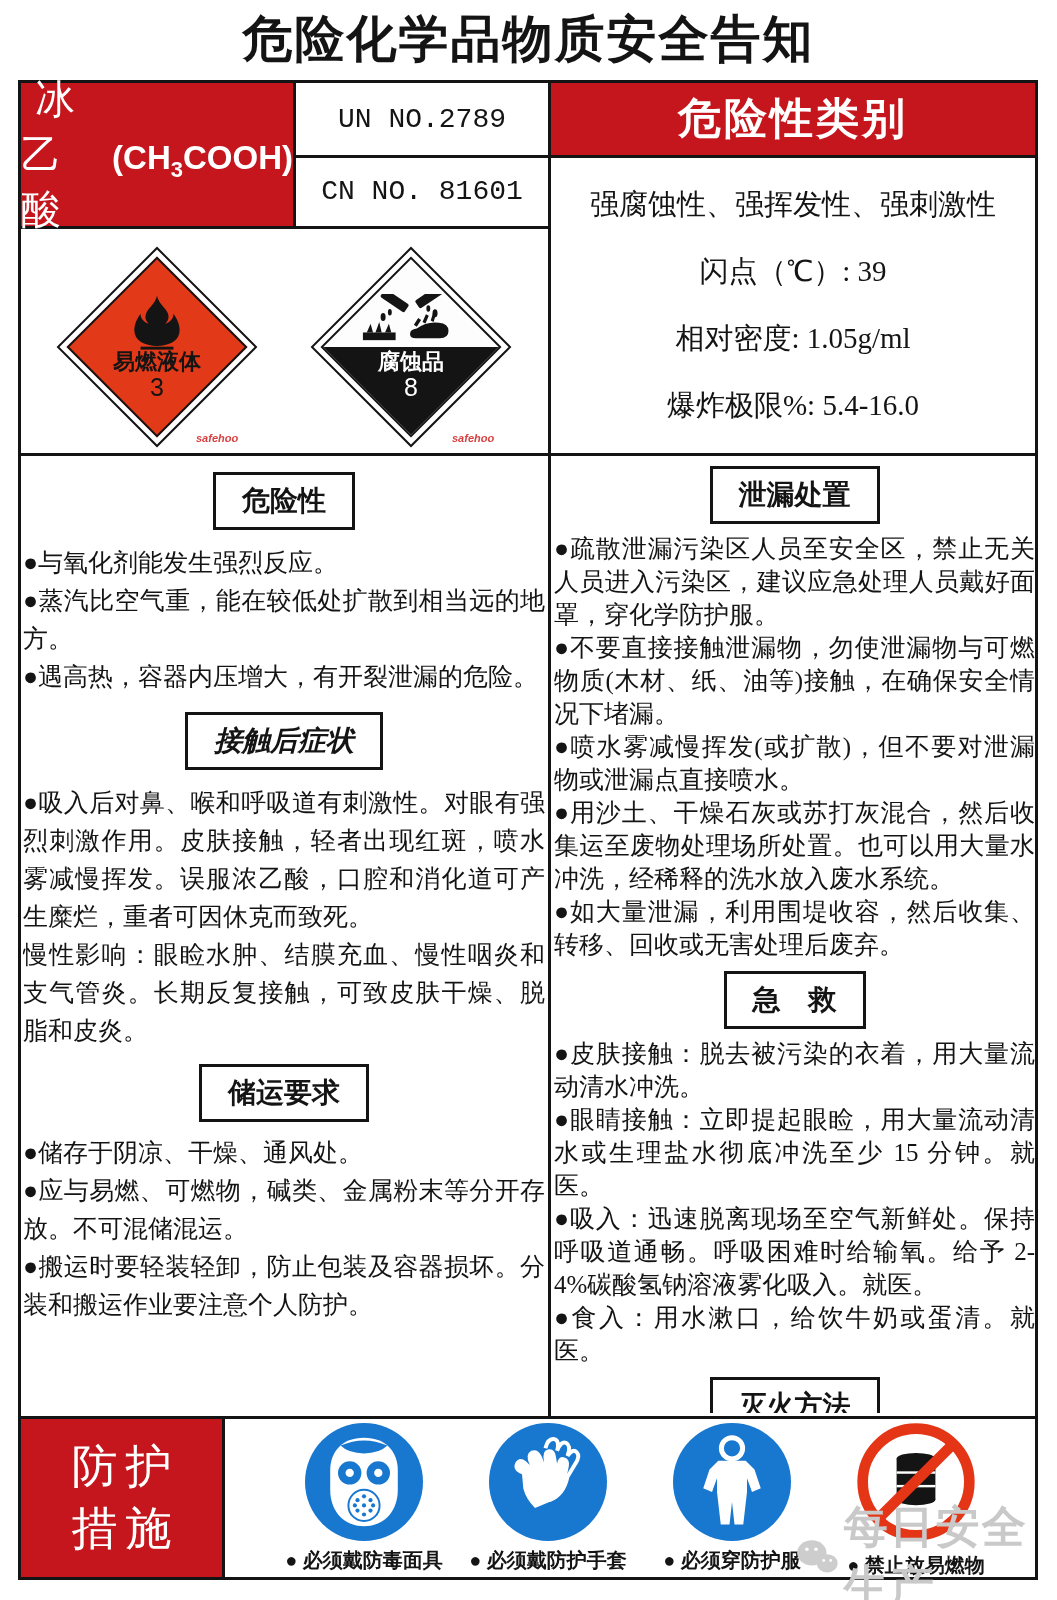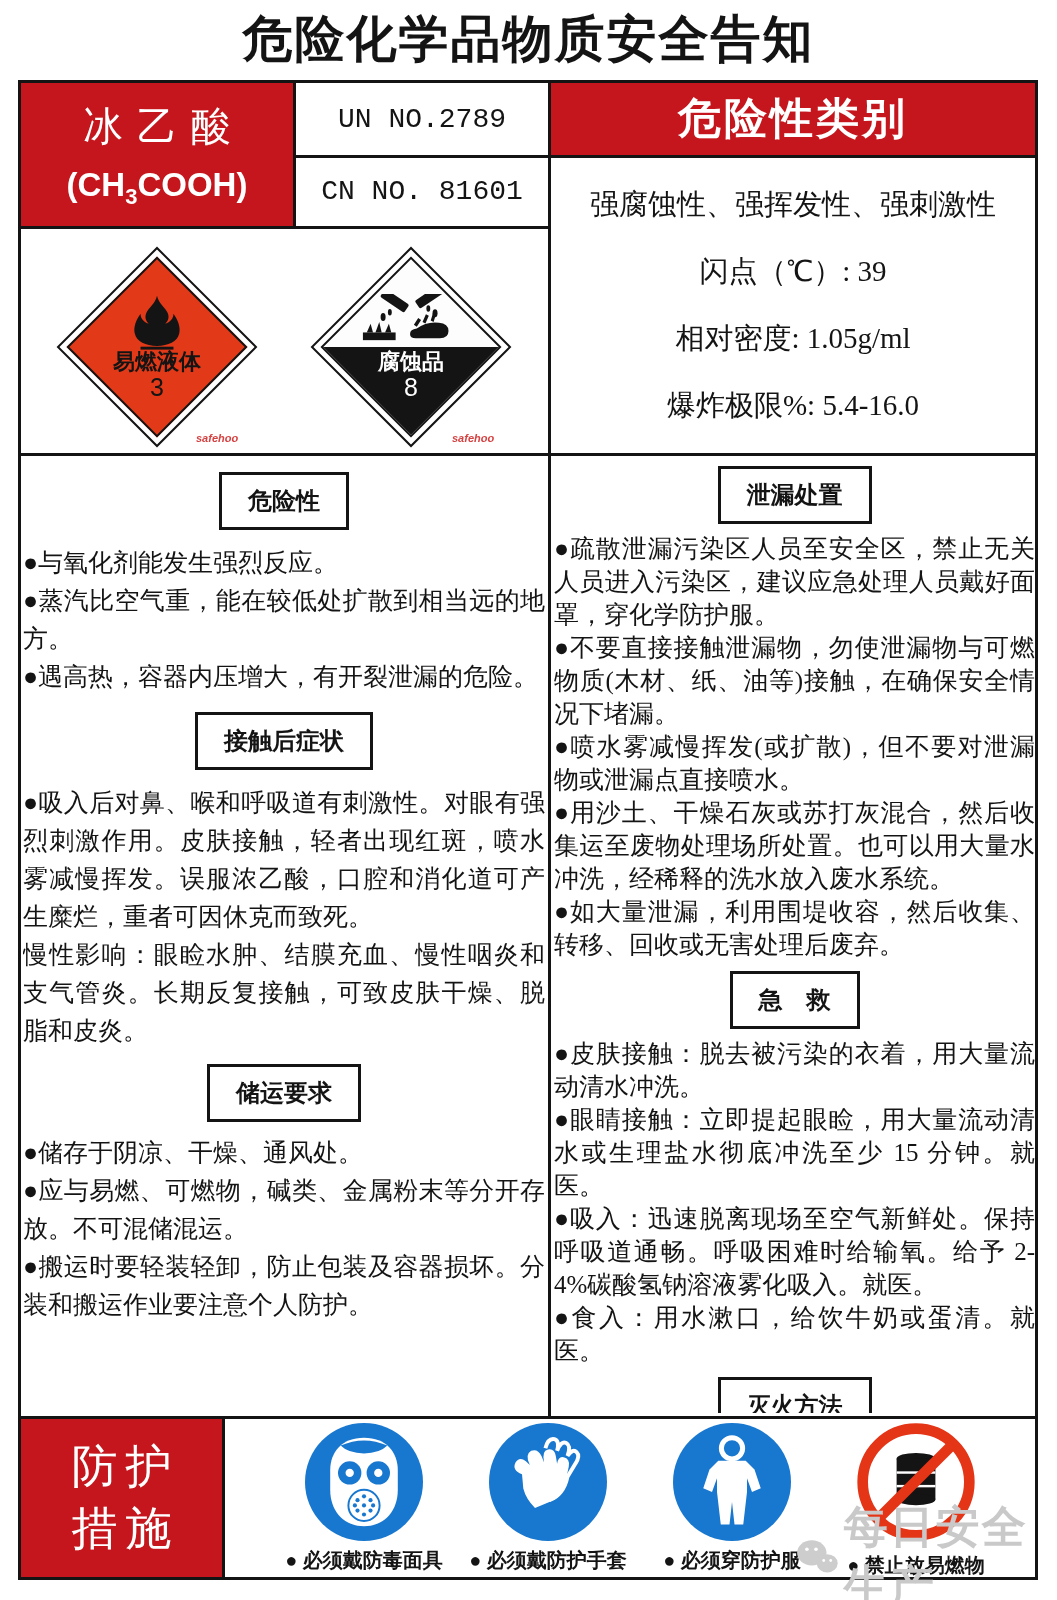--- a/index.html
+++ b/index.html
@@ -8,21 +8,21 @@
   .abs{position:absolute;}
   .line{position:absolute;background:#141414;}
   
   .title{position:absolute;left:0;top:6px;width:1057px;text-align:center;
          font-family:"Liberation Sans",sans-serif;font-weight:bold;font-size:50px;letter-spacing:2px;}
   
   .outer{position:absolute;left:18px;top:80px;width:1020px;height:1500px;
          border:3px solid #141414;box-sizing:border-box;}
   
   .name-cell{left:21px;top:83px;width:272px;height:143px;background:#c4161c;color:#fff;
-             display:flex;flex-direction:column;align-items:center;justify-content:center;}
+             display:flex;flex-direction:row;align-items:center;justify-content:center;}
   .name-cn{font-size:40px;letter-spacing:14px;text-indent:14px;}
   .name-formula{font-family:"Liberation Sans",sans-serif;font-weight:bold;font-size:33px;margin-top:12px;}
   .name-formula sub{font-size:22px;}
   .un-cell,.cn-cell{left:296px;width:252px;display:flex;align-items:center;justify-content:center;
              font-family:"Liberation Mono",monospace;font-size:28px;}
   .un-cell{top:83px;height:72px;}
   .cn-cell{top:158px;height:66px;}
   .hazhdr{left:551px;top:83px;width:484px;height:72px;background:#c4161c;color:#fff;
           display:flex;align-items:center;justify-content:center;
           font-family:"Liberation Sans",sans-serif;font-weight:bold;font-size:43px;letter-spacing:3px;}
@@ -40,21 +40,21 @@
   .d-label{font-family:"Liberation Sans",sans-serif;font-weight:bold;font-size:22px;line-height:24px;}
   .d-num{font-family:"Liberation Sans",sans-serif;font-size:25px;line-height:26px;}
   .wm-safehoo{position:absolute;font-family:"Liberation Sans",sans-serif;font-weight:bold;
               font-style:italic;font-size:11px;color:#cf2020;opacity:.85;}
   
   .col{position:absolute;top:456px;height:957px;overflow:hidden;}
   .col-left{left:23px;top:456px;width:522px;}
   .col-right{left:554px;top:456px;width:481px;}
   .secbox{text-align:center;}
   .secbox span{display:inline-block;border:3px solid #141414;background:#fff;
-               font-family:"Liberation Sans",sans-serif;font-weight:bold;font-size:24px;
+               font-family:"Liberation Sans",sans-serif;font-weight:bold;font-size:28px;
                padding:2px 26px;line-height:48px;}
   .col-left .secbox{margin:16px 0 14px 0;}
   .col-right .secbox{margin:10px 0 8px 0;}
   .p{font-size:25px;text-align:justify;}
   .col-left .p{line-height:38px;}
   .col-right .p{line-height:33px;}
   
   .protect-cell{left:21px;top:1419px;width:201px;height:158px;background:#c4161c;color:#fff;
                 display:flex;flex-direction:column;align-items:center;justify-content:center;
                 font-size:46px;line-height:62px;letter-spacing:8px;text-indent:8px;}
@@ -137,21 +137,21 @@
   </div>
 
   <span class="wm-safehoo" style="left:196px;top:432px;">safehoo</span>
   <span class="wm-safehoo" style="left:452px;top:432px;">safehoo</span>
 
   <div class="col col-left">
     <div class="secbox"><span>危险性</span></div>
     <div class="p">●与氧化剂能发生强烈反应。</div>
     <div class="p">●蒸汽比空气重，能在较低处扩散到相当远的地方。</div>
     <div class="p">●遇高热，容器内压增大，有开裂泄漏的危险。</div>
-    <div class="secbox" style=""><span>接触后症状</span></div>
+    <div class="secbox" style="font-style:italic;"><span>接触后症状</span></div>
     <div class="p">●吸入后对鼻、喉和呼吸道有刺激性。对眼有强烈刺激作用。皮肤接触，轻者出现红斑，喷水雾减慢挥发。误服浓乙酸，口腔和消化道可产生糜烂，重者可因休克而致死。</div>
     <div class="p">慢性影响：眼睑水肿、结膜充血、慢性咽炎和支气管炎。长期反复接触，可致皮肤干燥、脱脂和皮炎。</div>
     <div class="secbox" style="margin-top:14px;margin-bottom:12px;"><span>储运要求</span></div>
     <div class="p">●储存于阴凉、干燥、通风处。</div>
     <div class="p">●应与易燃、可燃物，碱类、金属粉末等分开存放。不可混储混运。</div>
     <div class="p">●搬运时要轻装轻卸，防止包装及容器损坏。分装和搬运作业要注意个人防护。</div>
   </div>
 
   <div class="col col-right">
     <div class="secbox"><span>泄漏处置</span></div>

